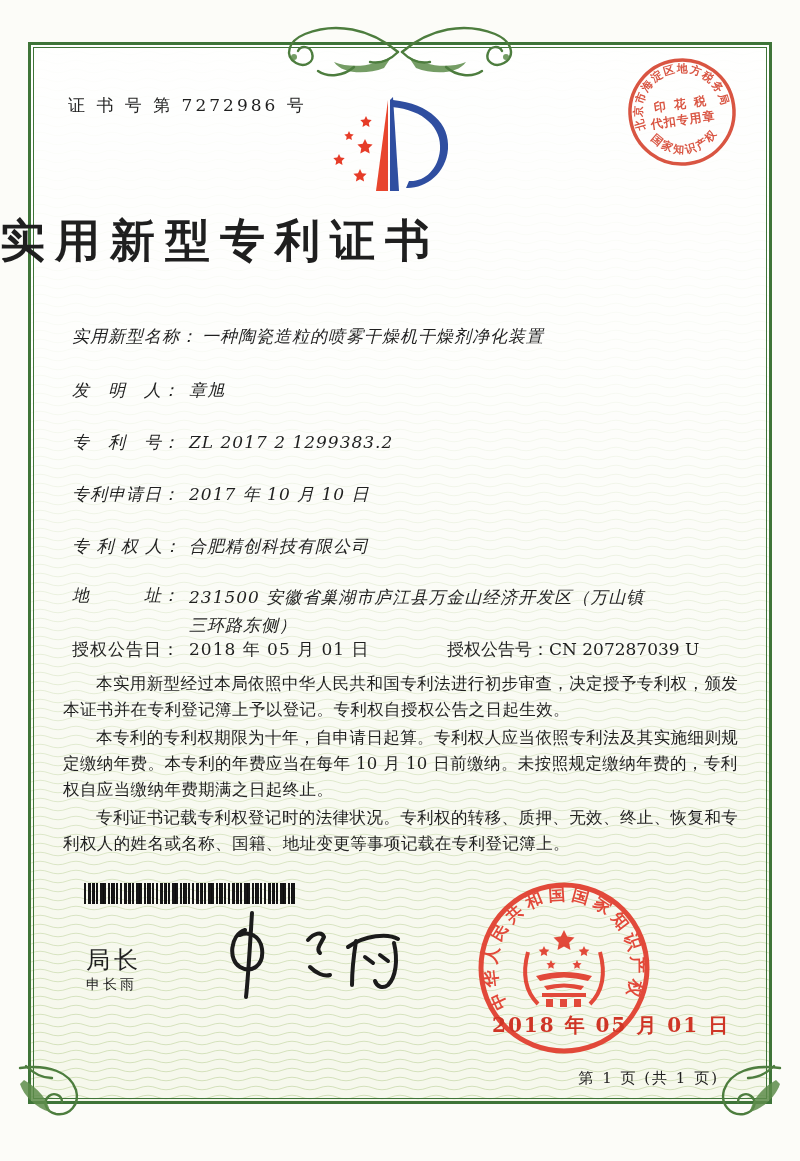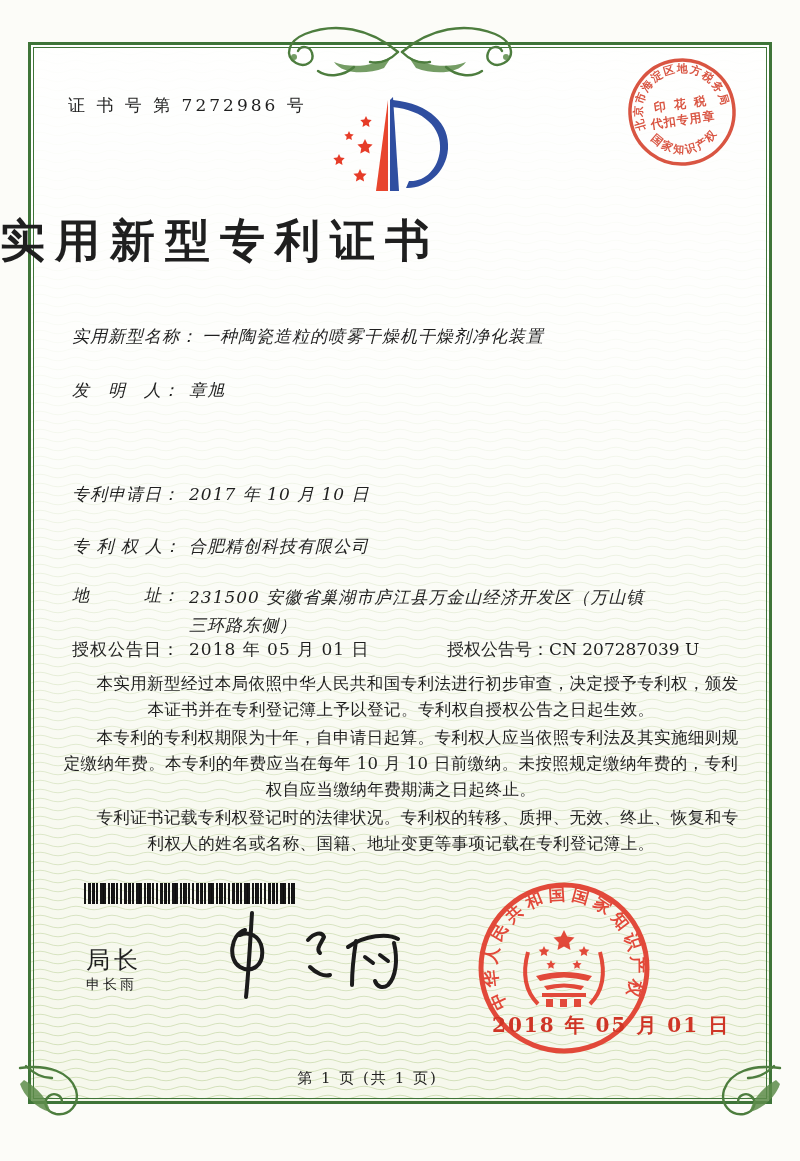--- a/index.html
+++ b/index.html
@@ -42,39 +42,39 @@
   .row-0{top:324px}.row-1{top:378px}.row-2{top:430px}.row-3{top:482px}
   .row-4{top:534px}.row-5{top:583px}
   .grant-row{position:absolute;top:638px;left:0;width:800px;font-size:17px;}
   .grant-date{position:absolute;left:72px;white-space:nowrap;}
   .grant-no{position:absolute;left:447px;white-space:nowrap;}
   .field-label{display:inline-block;min-width:113px;letter-spacing:1px;vertical-align:top;}
   .field-value{display:inline-block;margin-left:4px;letter-spacing:1px;vertical-align:top;}
   .field-value.addr{white-space:pre-line;max-width:500px;line-height:28px;}
   
   .paras{position:absolute;left:63px;top:671px;width:676px;font-size:16.5px;line-height:26px;}
-  .paras p{margin:0 0 2px 0;text-indent:2em;letter-spacing:.4px;text-align:center;}
+  .paras p{margin:0 0 2px 0;text-indent:2em;letter-spacing:.4px;}
   
   .barcode{
     position:absolute;left:84px;top:883px;width:212px;height:21px;
     background-image:
       repeating-linear-gradient(90deg,#161616 0 2px,transparent 2px 4px),
       repeating-linear-gradient(90deg,#161616 0 1px,transparent 1px 6px),
       repeating-linear-gradient(90deg,#0e0e0e 0 2px,transparent 2px 9px);
   }
   .officer-title{position:absolute;left:86px;top:944px;font-size:24px;letter-spacing:4px;}
   .officer-name{position:absolute;left:86px;top:976px;font-size:14px;letter-spacing:3px;}
   .signature{position:absolute;left:190px;top:905px;}
   .signature path{fill:none;stroke:#1b1b1b;stroke-width:4;stroke-linecap:round;stroke-linejoin:round;}
   .seal{position:absolute;left:472px;top:876px;opacity:.92;}
   .seal-date{
     position:absolute;left:492px;top:1012px;font-size:20px;font-weight:bold;
     color:#cf3526;letter-spacing:2px;z-index:5;
   }
-  .footer{position:absolute;left:8px;top:1069px;width:719px;text-align:center;font-size:15px;letter-spacing:2px;}
+  .footer{position:absolute;left:0;top:1069px;width:719px;text-align:right;font-size:15px;letter-spacing:2px;}
   .stamp-text{fill:#d64733;font-family:"DejaVu Serif","Liberation Serif",serif;font-weight:bold;}
   .seal-red{fill:#e13b2b;}
 </style>
 </head>
 <body>
 
 <div class="page">
 
   <div class="frame">
     <svg id="waves" xmlns="http://www.w3.org/2000/svg">
@@ -254,20 +254,23 @@
   </svg>
 
   <div class="title">实用新型专利证书</div>
 
   <div class="field-row row-0">
     <span class="field-label">实用新型名称：</span><span class="field-value">一种陶瓷造粒的喷雾干燥机干燥剂净化装置</span>
   </div>
   <div class="field-row row-1">
     <span class="field-label">发　明　人：</span><span class="field-value">章旭</span>
   </div>
+  <div class="field-row row-2">
+    <span class="field-label">专　利　号：</span><span class="field-value">ZL 2017 2 1299383.2</span>
+  </div>
   <div class="field-row row-3">
     <span class="field-label">专利申请日：</span><span class="field-value">2017 年 10 月 10 日</span>
   </div>
   <div class="field-row row-4">
     <span class="field-label">专 利 权 人：</span><span class="field-value">合肥精创科技有限公司</span>
   </div>
   <div class="field-row row-5">
     <span class="field-label">地　　　址：</span><span class="field-value addr">231500 安徽省巢湖市庐江县万金山经济开发区（万山镇
 三环路东侧）</span>
   </div>

